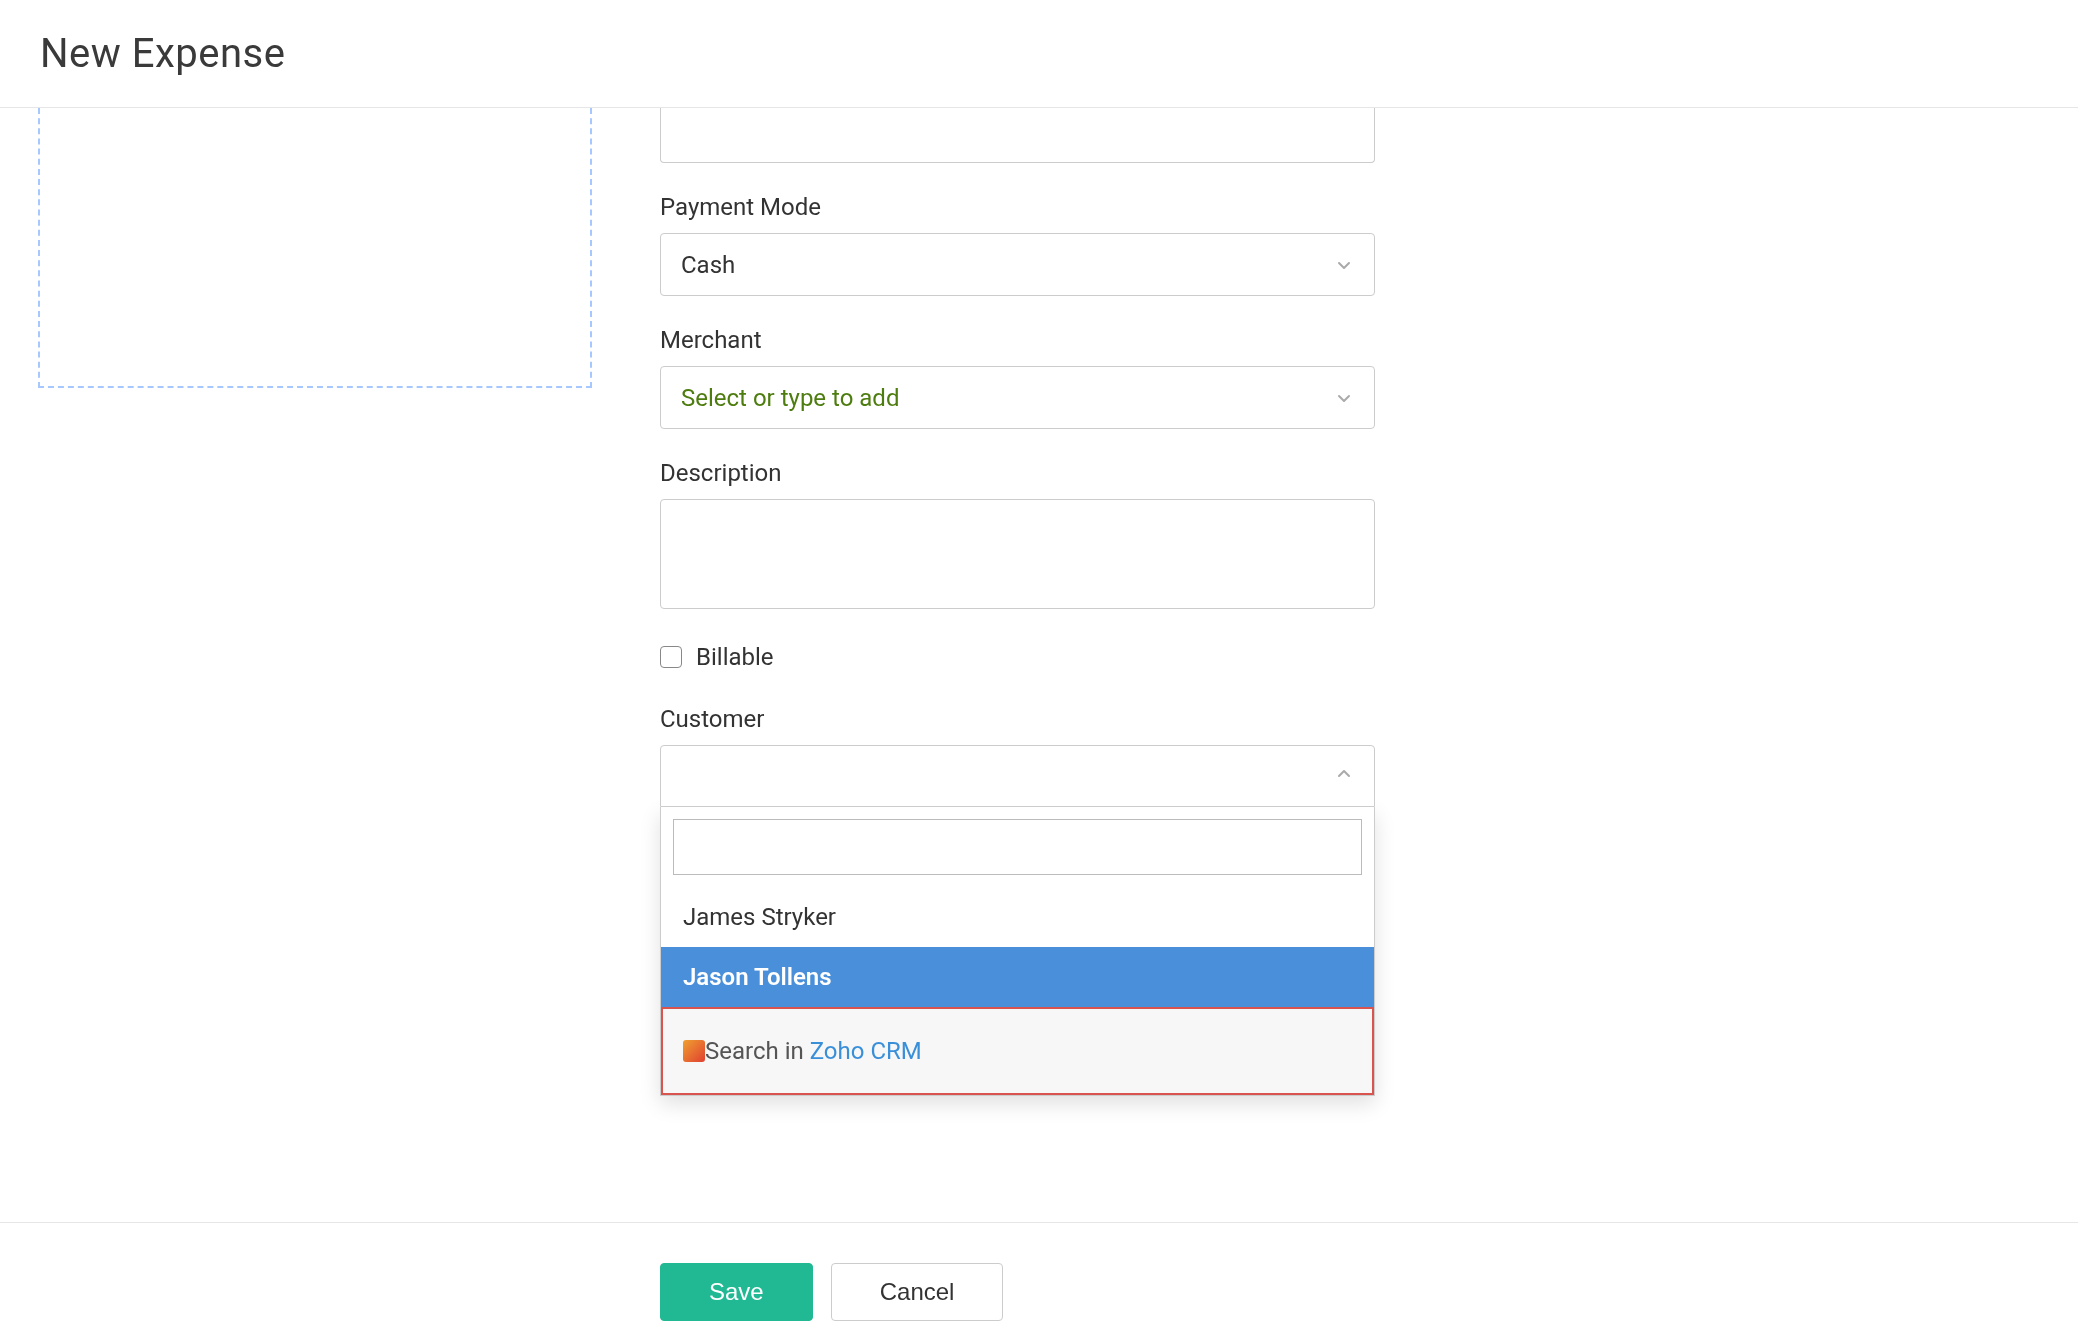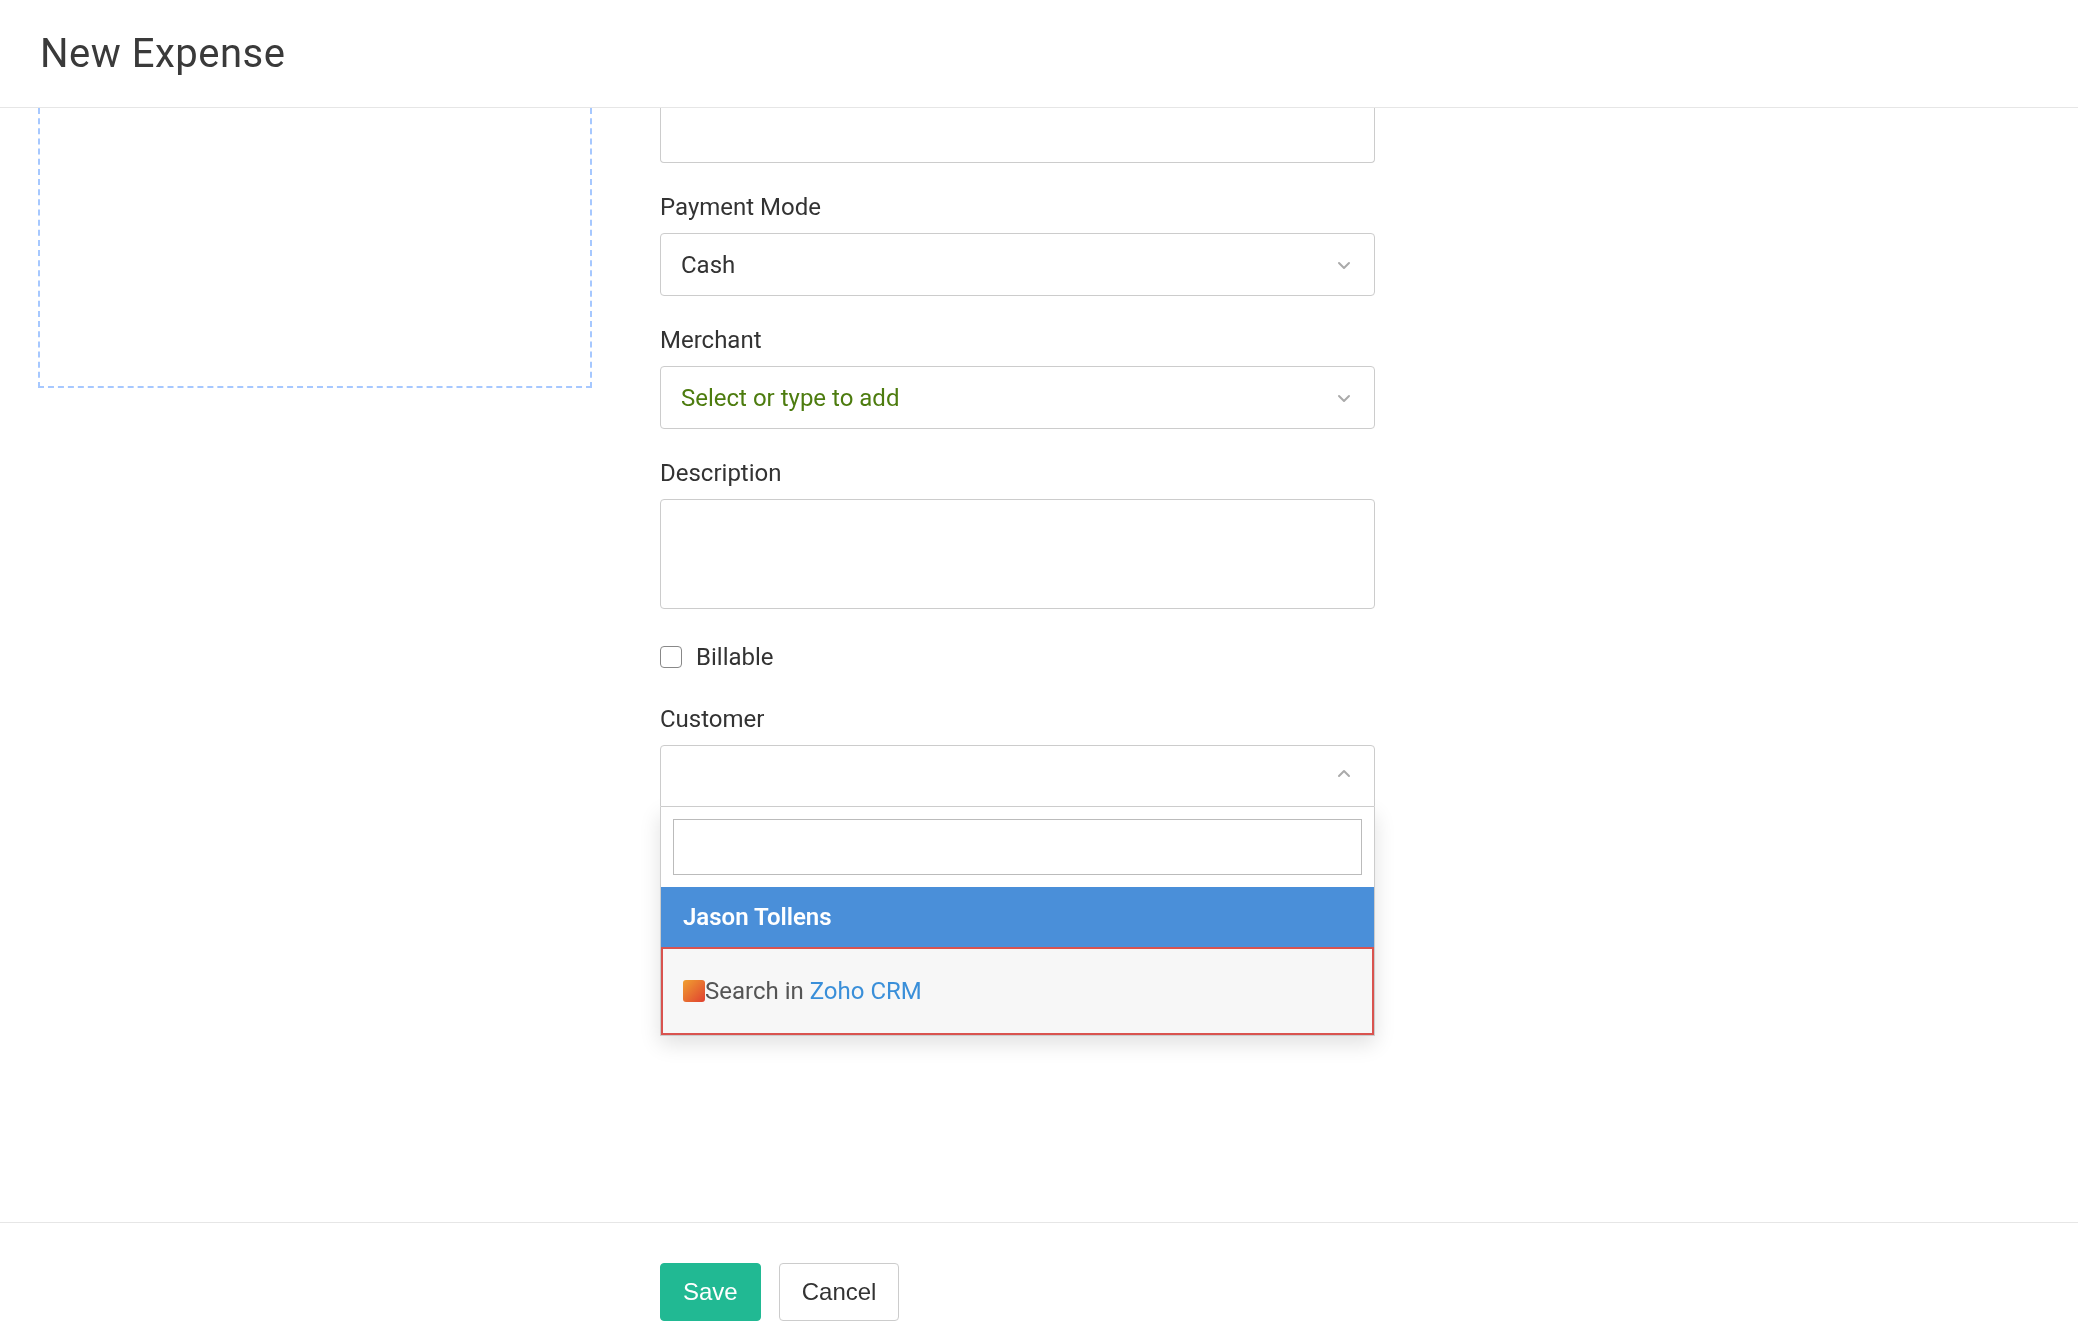--- a/index.html
+++ b/index.html
@@ -193,21 +193,21 @@
   }
   .combo-crm-row .pre { color: #555; }
   .combo-crm-row .link { color: #3a8fd9; }
   .footer-bar {
     padding: 40px 0 0 660px;
     display: flex;
     gap: 18px;
   }
   .btn {
     font-size: 24px;
-    padding: 14px 22px;
+    padding: 14px 48px;
     border-radius: 4px;
     cursor: pointer;
     border: 1px solid transparent;
     text-align: center;
   }
   .btn-primary {
     background: #21b993;
     color: #fff;
     border-color: #21b993;
   }
@@ -272,20 +272,21 @@
         <span class="chev-up">
           <svg viewBox="0 0 16 16" width="16" height="16">
               <path d="M3 10l5-5 5 5" stroke="#aaa" stroke-width="2" fill="none" stroke-linecap="round" stroke-linejoin="round"></path>
             </svg>
         </span>
       </div>
       <div class="combo-dropdown">
         <div class="combo-search-wrap">
           <input class="combo-search" type="text" value="" style="">
         </div>
+        <div class="combo-option">James Stryker</div>
         <div class="combo-option highlight">Jason Tollens</div>
         <div class="combo-crm-row">
           <span class="crm-icon"></span>
           <span>
             <span class="pre">Search in </span><span class="link">Zoho CRM</span>
           </span>
         </div>
       </div>
     </div>
 

